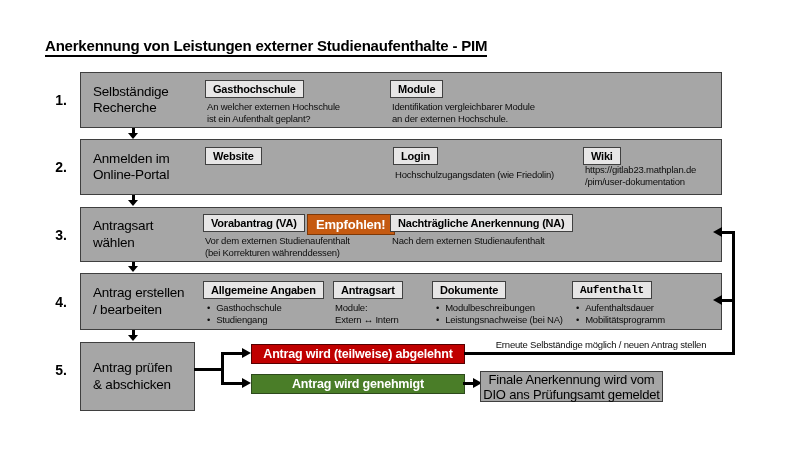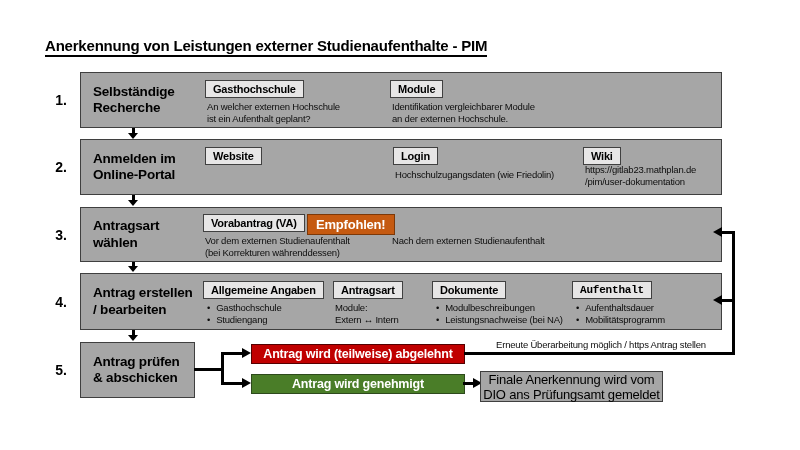--- a/index.html
+++ b/index.html
@@ -9,21 +9,21 @@
 
   .page-title{font-size:15px;font-weight:bold;color:#000;border-bottom:2px solid #000;
               padding-bottom:1px;white-space:nowrap;}
 
   .row{position:absolute;left:80px;width:642px;background:#a6a6a6;border:1.5px solid #3f3f3f;
        box-sizing:border-box;}
   .row5{width:115px;}
   .num{position:absolute;left:46px;width:30px;display:flex;align-items:center;justify-content:center;
        font-size:14px;font-weight:bold;color:#000;}
   .step-title{position:absolute;left:12px;top:0;bottom:0;display:flex;align-items:center;
-              font-size:13.5px;font-weight:bold;line-height:16.5px;white-space:pre-line;color:#000;}
+              font-size:13.5px;font-weight:normal;line-height:16.5px;white-space:pre-line;color:#000;}
 
   .item-label{position:absolute;background:#e7e6e6;border:1.5px solid #404040;padding:2px 7px;
               font-size:11px;font-weight:bold;white-space:nowrap;color:#000;}
   .badge{position:absolute;background:#c55a11;border:1.5px solid #7c3808;padding:2px 8px;
          font-size:13px;font-weight:bold;color:#fff;white-space:nowrap;}
   .body{position:absolute;font-size:9.5px;line-height:11.5px;white-space:pre-line;color:#0d0d0d;}
   .bullets{position:absolute;font-size:9.5px;line-height:12px;color:#0d0d0d;}
   .bullet{white-space:nowrap;}
   .bullet::before{content:"•";margin-right:6px;}
 
@@ -81,20 +81,21 @@
 /pim/user-dokumentation</div>
   </div>
 
   <div class="row" style="top:207px;height:55px;">
     <div class="step-title">Antragsart
 wählen</div>
     <div class="item-label" style="left:122px;top:6px;">Vorabantrag (VA)</div>
     <div class="badge" style="left:226px;top:6px;">Empfohlen!</div>
     <div class="body" style="left:124px;top:27px;">Vor dem externen Studienaufenthalt
 (bei Korrekturen währenddessen)</div>
+    <div class="item-label" style="left:309px;top:6px;">Nachträgliche Anerkennung (NA)</div>
     <div class="body" style="left:311px;top:27px;">Nach dem externen Studienaufenthalt</div>
   </div>
 
   <div class="row" style="top:273px;height:57px;">
     <div class="step-title">Antrag erstellen
 / bearbeiten</div>
     <div class="item-label" style="left:122px;top:7px;">Allgemeine Angaben</div>
     <div class="bullets" style="left:126px;top:28px;">
       <div class="bullet">Gasthochschule</div>
       <div class="bullet">Studiengang</div>
@@ -107,21 +108,21 @@
       <div class="bullet">Modulbeschreibungen</div>
       <div class="bullet">Leistungsnachweise (bei NA)</div>
     </div>
     <div class="item-label" style="left:491px;top:7px;font-family:Liberation Mono, monospace;">Aufenthalt</div>
     <div class="bullets" style="left:495px;top:28px;">
       <div class="bullet">Aufenthaltsdauer</div>
       <div class="bullet">Mobilitätsprogramm</div>
     </div>
   </div>
 
-  <div class="row row5" style="top:342px;height:56px;">
+  <div class="row row5" style="top:342px;height:69px;">
     <div class="step-title">Antrag prüfen
 &amp; abschicken</div>
   </div>
 
   <div class="vline" style="left:132px;top:128px;height:6px;"></div>
   <div class="tri-down" style="left:128px;top:133px;"></div>
   <div class="vline" style="left:132px;top:195px;height:6px;"></div>
   <div class="tri-down" style="left:128px;top:200px;"></div>
   <div class="vline" style="left:132px;top:262px;height:5px;"></div>
   <div class="tri-down" style="left:128px;top:266px;"></div>
@@ -137,20 +138,20 @@
 
   <div class="outcome rejected" style="top:344px;">Antrag wird (teilweise) abgelehnt</div>
   <div class="outcome approved" style="top:374px;">Antrag wird genehmigt</div>
 
   <div class="hline" style="left:464px;top:352px;width:271px;"></div>
   <div class="vline" style="left:732px;top:231px;height:124px;"></div>
   <div class="hline" style="left:721px;top:231px;width:14px;"></div>
   <div class="tri-left" style="left:713px;top:227px;"></div>
   <div class="hline" style="left:721px;top:299px;width:14px;"></div>
   <div class="tri-left" style="left:713px;top:295px;"></div>
-  <div class="note">Erneute Überarbeitung möglich / https Antrag stellen</div>
+  <div class="note">Erneute Selbständige möglich / neuen Antrag stellen</div>
 
   <div class="hline" style="left:463px;top:382px;width:12px;"></div>
   <div class="tri-right" style="left:473px;top:378px;"></div>
   <div class="final-box">Finale Anerkennung wird vom
 DIO ans Prüfungsamt gemeldet</div>
 
 </div>
 
 </body></html>

